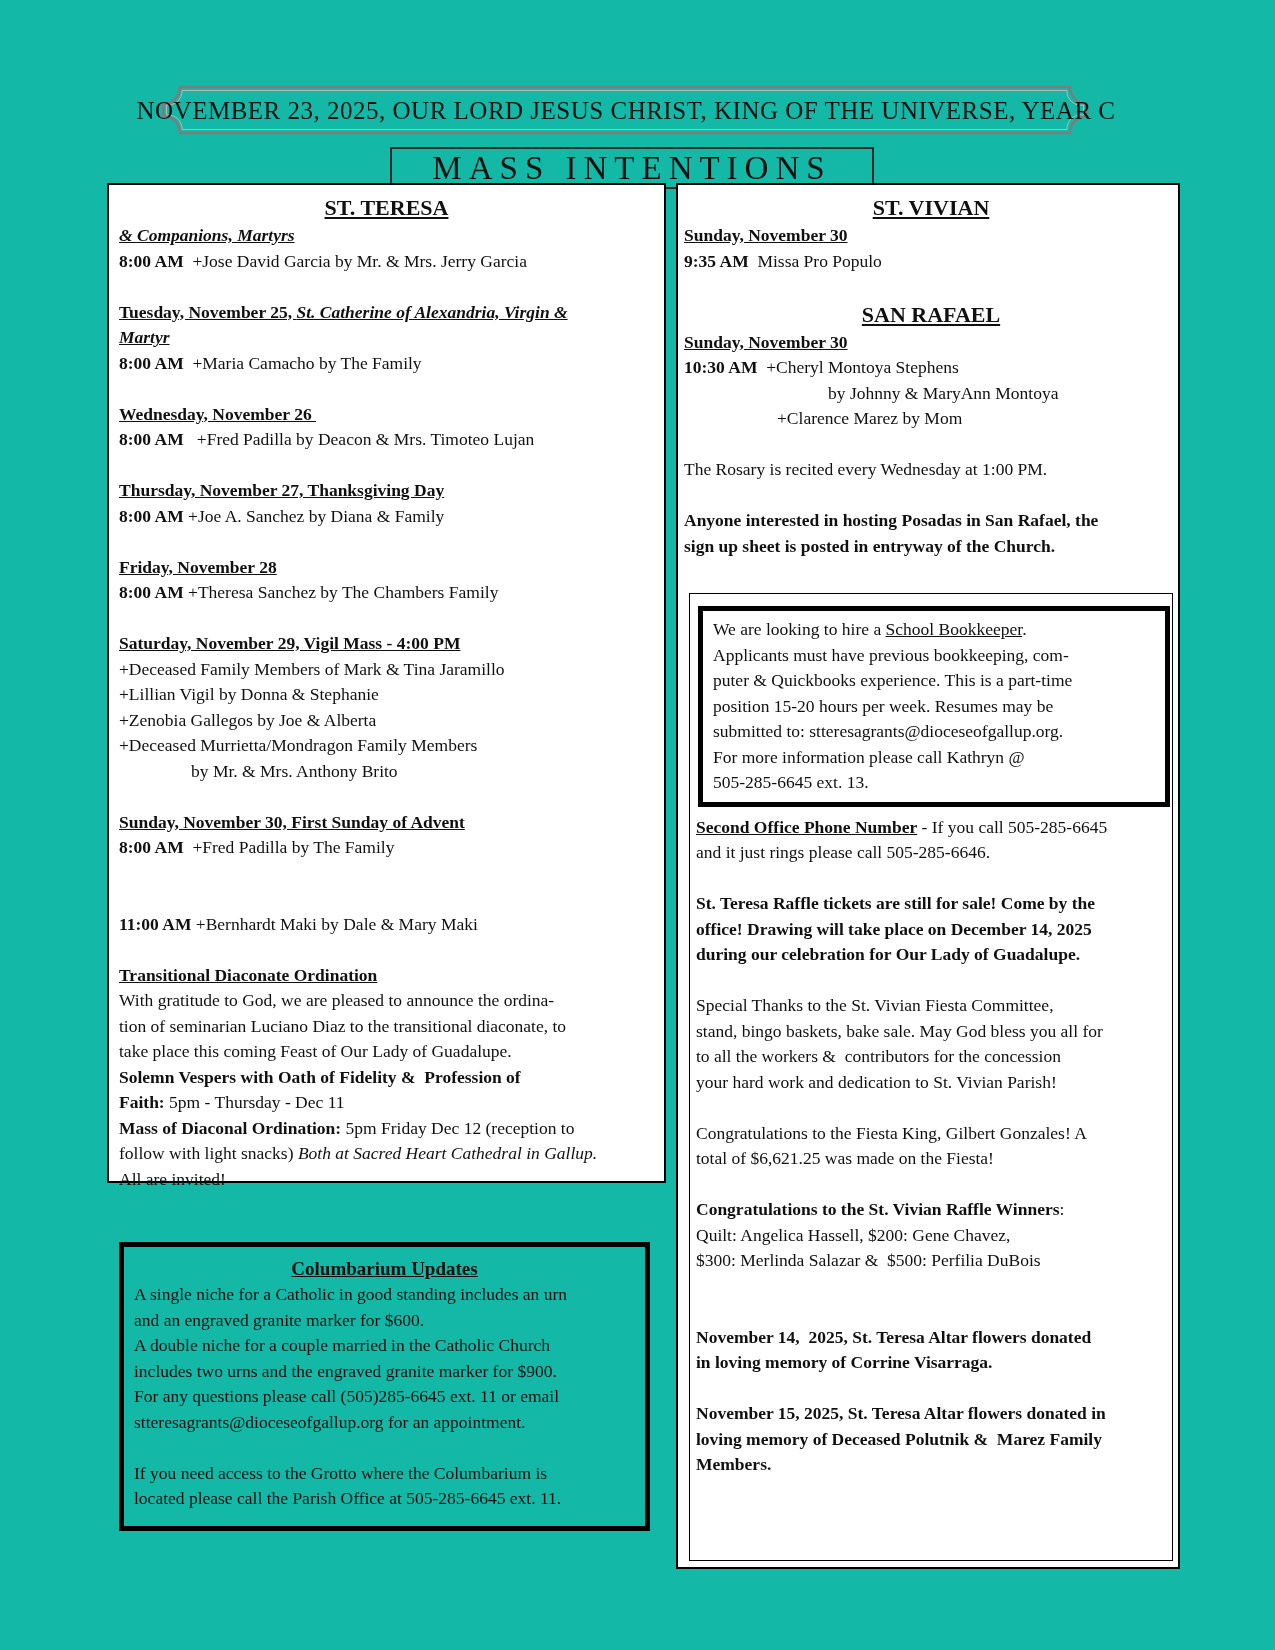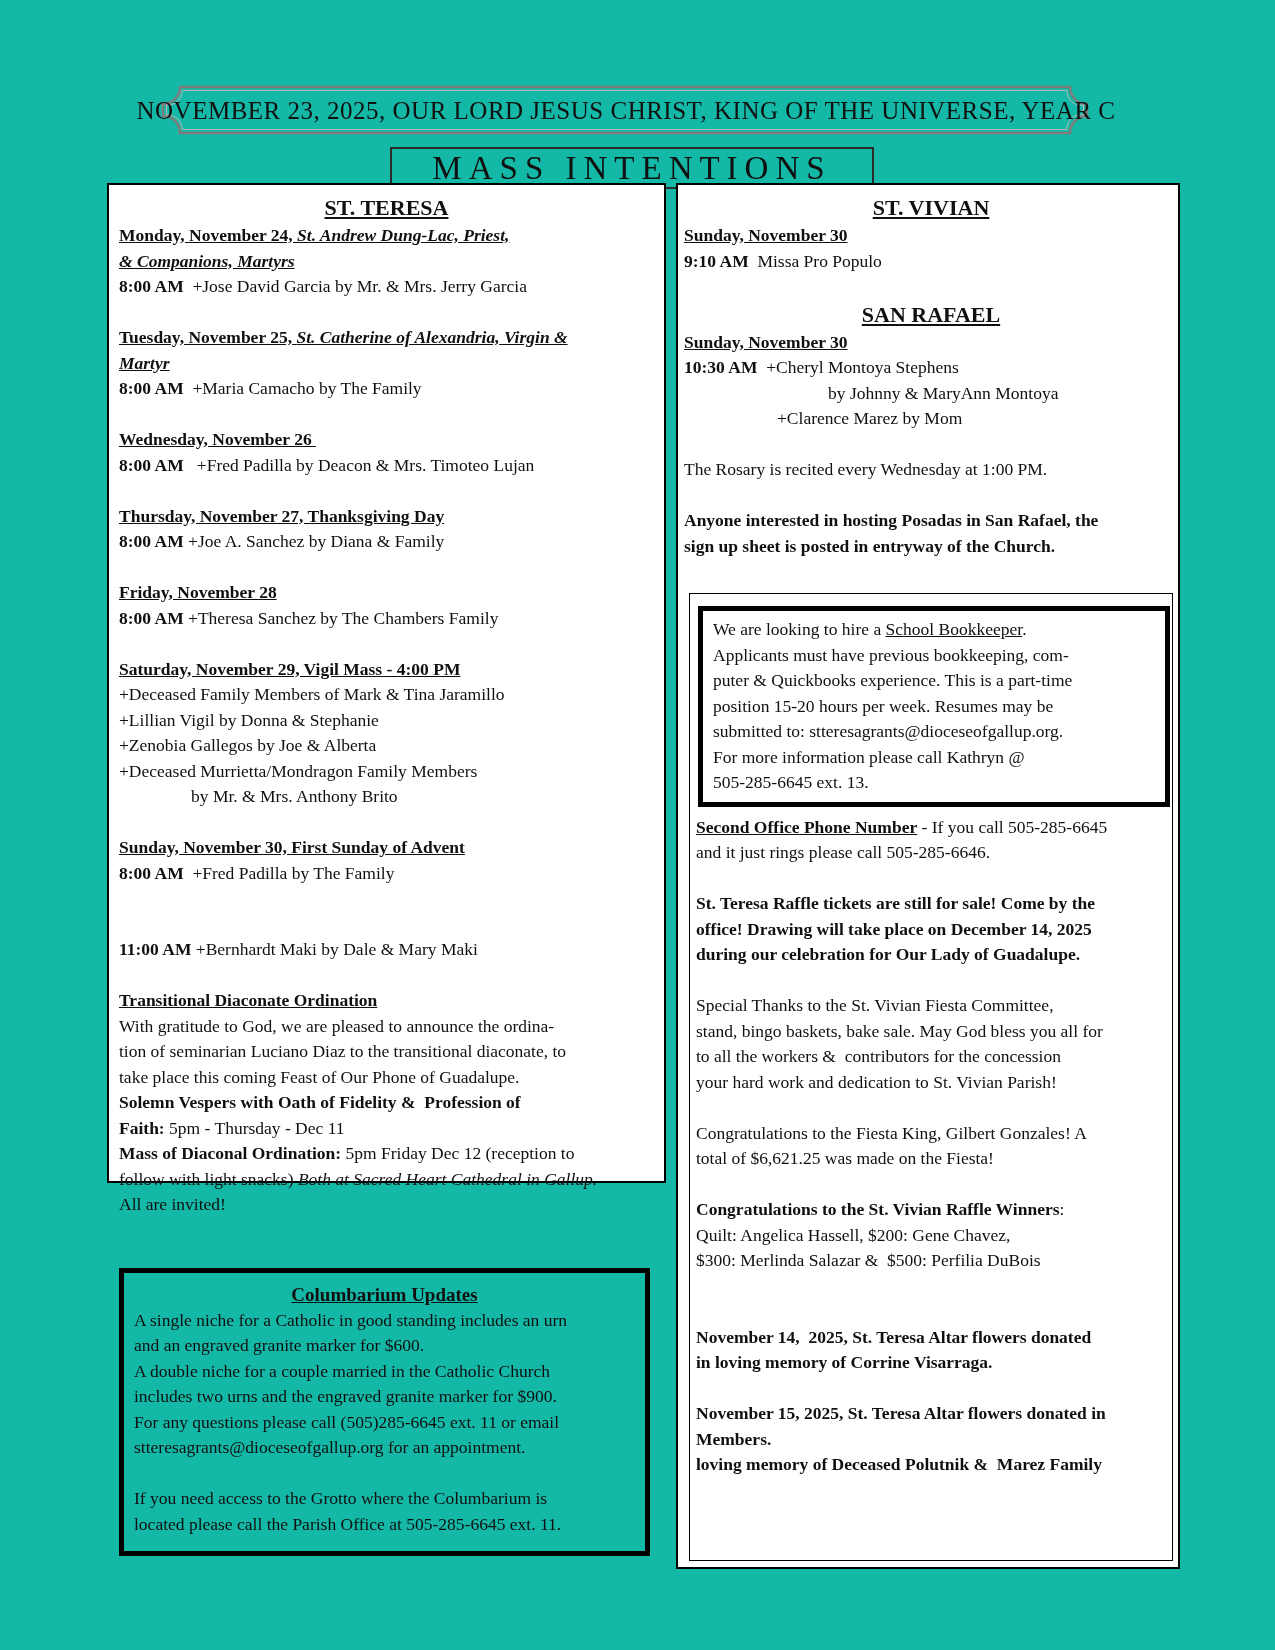--- a/index.html
+++ b/index.html
@@ -65,21 +65,20 @@
     <div class="banner-text">NOVEMBER 23, 2025, OUR LORD JESUS CHRIST, KING OF THE UNIVERSE, YEAR C</div>
   </div>
 
   <div class="mi-box">
     <span>MASS INTENTIONS</span>
   </div>
 
   <div class="col col-left">
     <div class="col-heading">ST. TERESA</div>
     <div>
-        <div class="tl"><span class="b u">Monday, November 24, </span><span class="b i u">St. Andrew Dung-Lac, Priest,</span></div>
         <div class="tl"><span class="b i u">&amp; Companions, Martyrs</span></div>
         <div class="tl"><span class="b">8:00 AM</span><span>  +Jose David Garcia by Mr. &amp; Mrs. Jerry Garcia</span></div>
         <div class="tl sp">&nbsp;</div>
         <div class="tl"><span class="b u">Tuesday, November 25, </span><span class="b i u">St. Catherine of Alexandria, Virgin &amp;</span></div>
         <div class="tl"><span class="b i u">Martyr</span></div>
         <div class="tl"><span class="b">8:00 AM</span><span>  +Maria Camacho by The Family</span></div>
         <div class="tl sp">&nbsp;</div>
         <div class="tl"><span class="b u">Wednesday, November 26 </span></div>
         <div class="tl"><span class="b">8:00 AM</span><span>   +Fred Padilla by Deacon &amp; Mrs. Timoteo Lujan</span></div>
         <div class="tl sp">&nbsp;</div>
@@ -98,21 +97,21 @@
         <div class="tl sp">&nbsp;</div>
         <div class="tl"><span class="b u">Sunday, November 30, First Sunday of Advent</span></div>
         <div class="tl"><span class="b">8:00 AM</span><span>  +Fred Padilla by The Family</span></div>
         <div class="tl sp">&nbsp;</div>
         <div class="tl sp">&nbsp;</div>
         <div class="tl"><span class="b">11:00 AM</span><span> +Bernhardt Maki by Dale &amp; Mary Maki</span></div>
         <div class="tl sp">&nbsp;</div>
         <div class="tl"><span class="b u">Transitional Diaconate Ordination</span></div>
         <div class="tl"><span>With gratitude to God, we are pleased to announce the ordina-</span></div>
         <div class="tl"><span>tion of seminarian Luciano Diaz to the transitional diaconate, to</span></div>
-        <div class="tl"><span>take place this coming Feast of Our Phone of Guadalupe.</span></div>
+        <div class="tl"><span>take place this coming Feast of Our Lady of Guadalupe.</span></div>
         <div class="tl"><span class="b">Solemn Vespers with Oath of Fidelity &amp;  Profession of</span></div>
         <div class="tl"><span class="b">Faith:</span><span> 5pm - Thursday - Dec 11</span></div>
         <div class="tl"><span class="b">Mass of Diaconal Ordination:</span><span> 5pm Friday Dec 12 (reception to</span></div>
         <div class="tl"><span>follow with light snacks) </span><span class="i">Both at Sacred Heart Cathedral in Gallup.</span></div>
         <div class="tl"><span>All are invited!</span></div>
       </div>
     <div class="thick-box columbarium">
       <div class="box-heading">Columbarium Updates</div>
       <div>
           <div class="tl"><span>A single niche for a Catholic in good standing includes an urn</span></div>
@@ -125,21 +124,21 @@
           <div class="tl"><span>If you need access to the Grotto where the Columbarium is</span></div>
           <div class="tl"><span>located please call the Parish Office at 505-285-6645 ext. 11.</span></div>
         </div>
     </div>
   </div>
 
   <div class="col col-right">
     <div>
         <div class="tl ctr h"><span class="b u">ST. VIVIAN</span></div>
         <div class="tl"><span class="b u">Sunday, November 30</span></div>
-        <div class="tl"><span class="b">9:10 AM</span><span>  Missa Pro Populo</span></div>
+        <div class="tl"><span class="b">9:35 AM</span><span>  Missa Pro Populo</span></div>
         <div class="tl sp">&nbsp;</div>
         <div class="tl ctr h"><span class="b u">SAN RAFAEL</span></div>
         <div class="tl"><span class="b u">Sunday, November 30</span></div>
         <div class="tl"><span class="b">10:30 AM</span><span>  +Cheryl Montoya Stephens</span></div>
         <div class="tl" style="padding-left: 144px;"><span>by Johnny &amp; MaryAnn Montoya</span></div>
         <div class="tl" style="padding-left: 93px;"><span>+Clarence Marez by Mom</span></div>
         <div class="tl sp">&nbsp;</div>
         <div class="tl"><span>The Rosary is recited every Wednesday at 1:00 PM.</span></div>
         <div class="tl sp">&nbsp;</div>
         <div class="tl"><span class="b">Anyone interested in hosting Posadas in San Rafael, the</span></div>
@@ -175,19 +174,19 @@
           <div class="tl sp">&nbsp;</div>
           <div class="tl"><span class="b">Congratulations to the St. Vivian Raffle Winners</span><span>:</span></div>
           <div class="tl"><span>Quilt: Angelica Hassell, $200: Gene Chavez,</span></div>
           <div class="tl"><span>$300: Merlinda Salazar &amp;  $500: Perfilia DuBois</span></div>
           <div class="tl sp">&nbsp;</div>
           <div class="tl sp">&nbsp;</div>
           <div class="tl"><span class="b">November 14,  2025, St. Teresa Altar flowers donated</span></div>
           <div class="tl"><span class="b">in loving memory of Corrine Visarraga.</span></div>
           <div class="tl sp">&nbsp;</div>
           <div class="tl"><span class="b">November 15, 2025, St. Teresa Altar flowers donated in</span></div>
+          <div class="tl"><span class="b">loving memory of Deceased Polutnik &amp;  Marez Family</span></div>
           <div class="tl"><span class="b">Members.</span></div>
-          <div class="tl"><span class="b">loving memory of Deceased Polutnik &amp;  Marez Family</span></div>
         </div>
     </div>
   </div>
 
 </div>
 
 </body></html>

